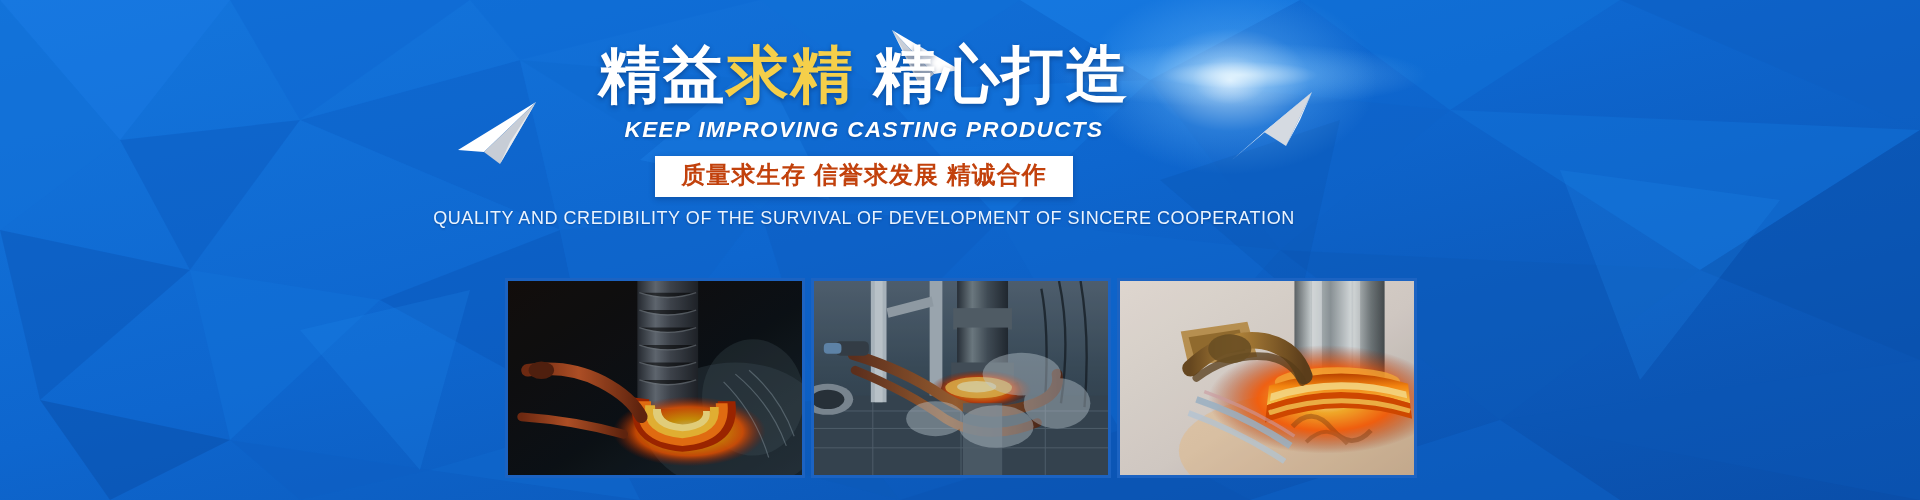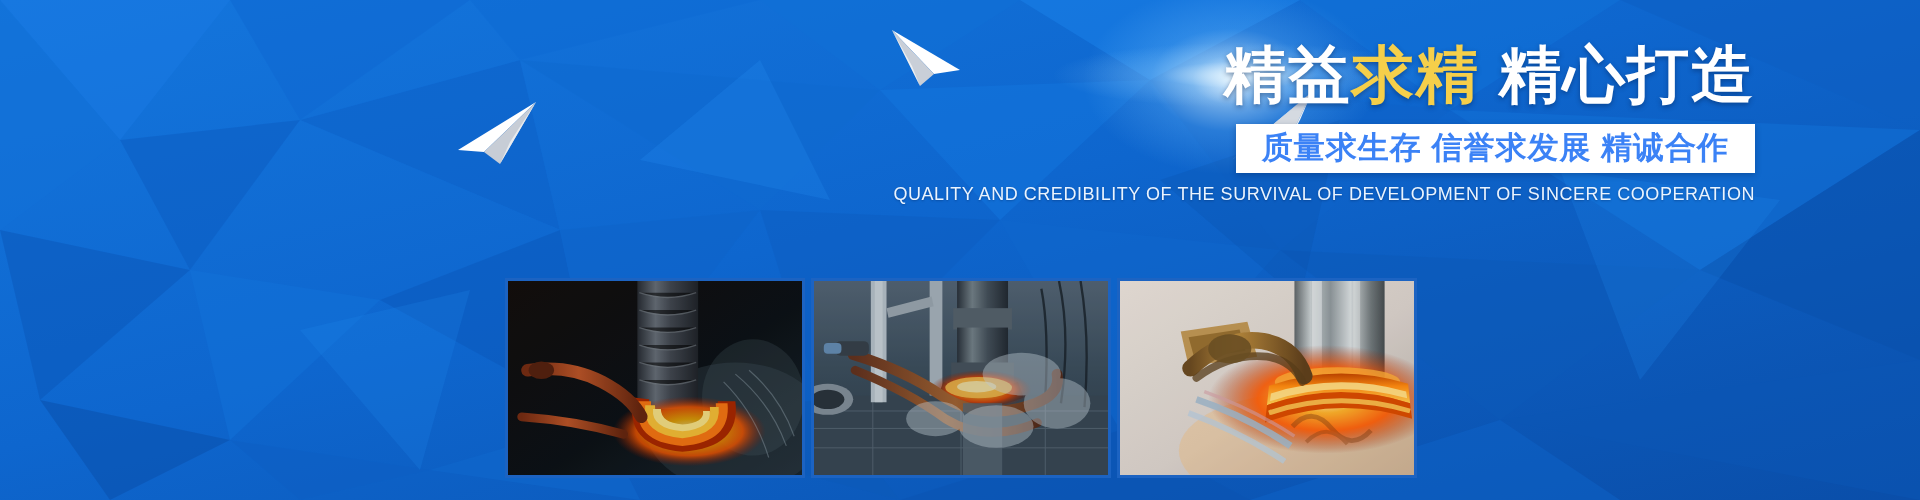--- a/index.html
+++ b/index.html
@@ -48,22 +48,21 @@
   }
 
   
   .plane { position:absolute; pointer-events:none; }
 
   
   .text-block {
     position:absolute;
     left:0; top:38px;
     width:1728px;
-    text-align:right;
-    margin-left:27px;
+    text-align:center;
   }
 
   .headline {
     font-size:62px;
     font-weight:bold;
     letter-spacing:2px;
     line-height:1.18;
     color:#ffffff;
     text-shadow:0 2px 5px rgba(0,32,80,.45);
     white-space:nowrap;
@@ -82,24 +81,24 @@
   }
 
   .ribbon-wrap { margin-top:13px; }
   .ribbon {
     display:inline-block;
     background:#ffffff;
     padding:5px 26px 7px 26px;
     box-shadow:0 2px 6px rgba(0,28,72,.30);
   }
   .ribbon-text {
-    font-size:31px;
+    font-size:24px;
     font-weight:bold;
     letter-spacing:1px;
-    color:#3b82f6;
+    color:#c2410c;
     white-space:nowrap;
     line-height:1.2;
   }
 
   .sub-en2 {
     margin-top:11px;
     font-size:18px;
     font-weight:normal;
     letter-spacing:.55px;
     color:#eaf4ff;
@@ -195,20 +194,21 @@
   <svg class="plane" style="left:1224px; top:86px;" width="95" height="80" viewBox="0 0 95 80">
     <polygon points="88,6 8,74 40,46" fill="#ffffff"></polygon>
     <polygon points="88,6 40,46 62,60" fill="#d5dae1"></polygon>
     <polygon points="88,6 62,60 76,34" fill="#f0f2f5"></polygon>
   </svg>
 
   <div class="text-block">
 
     <div class="headline"><span>精益</span><span class="hl-accent">求精</span><span> 精心打造</span></div>
 
+    <div class="sub-en">KEEP IMPROVING CASTING PRODUCTS</div>
 
     <div class="ribbon-wrap">
       <div class="ribbon">
         <div class="ribbon-text">质量求生存 信誉求发展 精诚合作</div>
       </div>
     </div>
 
     <div class="sub-en2">QUALITY AND CREDIBILITY OF THE SURVIVAL OF DEVELOPMENT OF SINCERE COOPERATION</div>
   </div>
 

